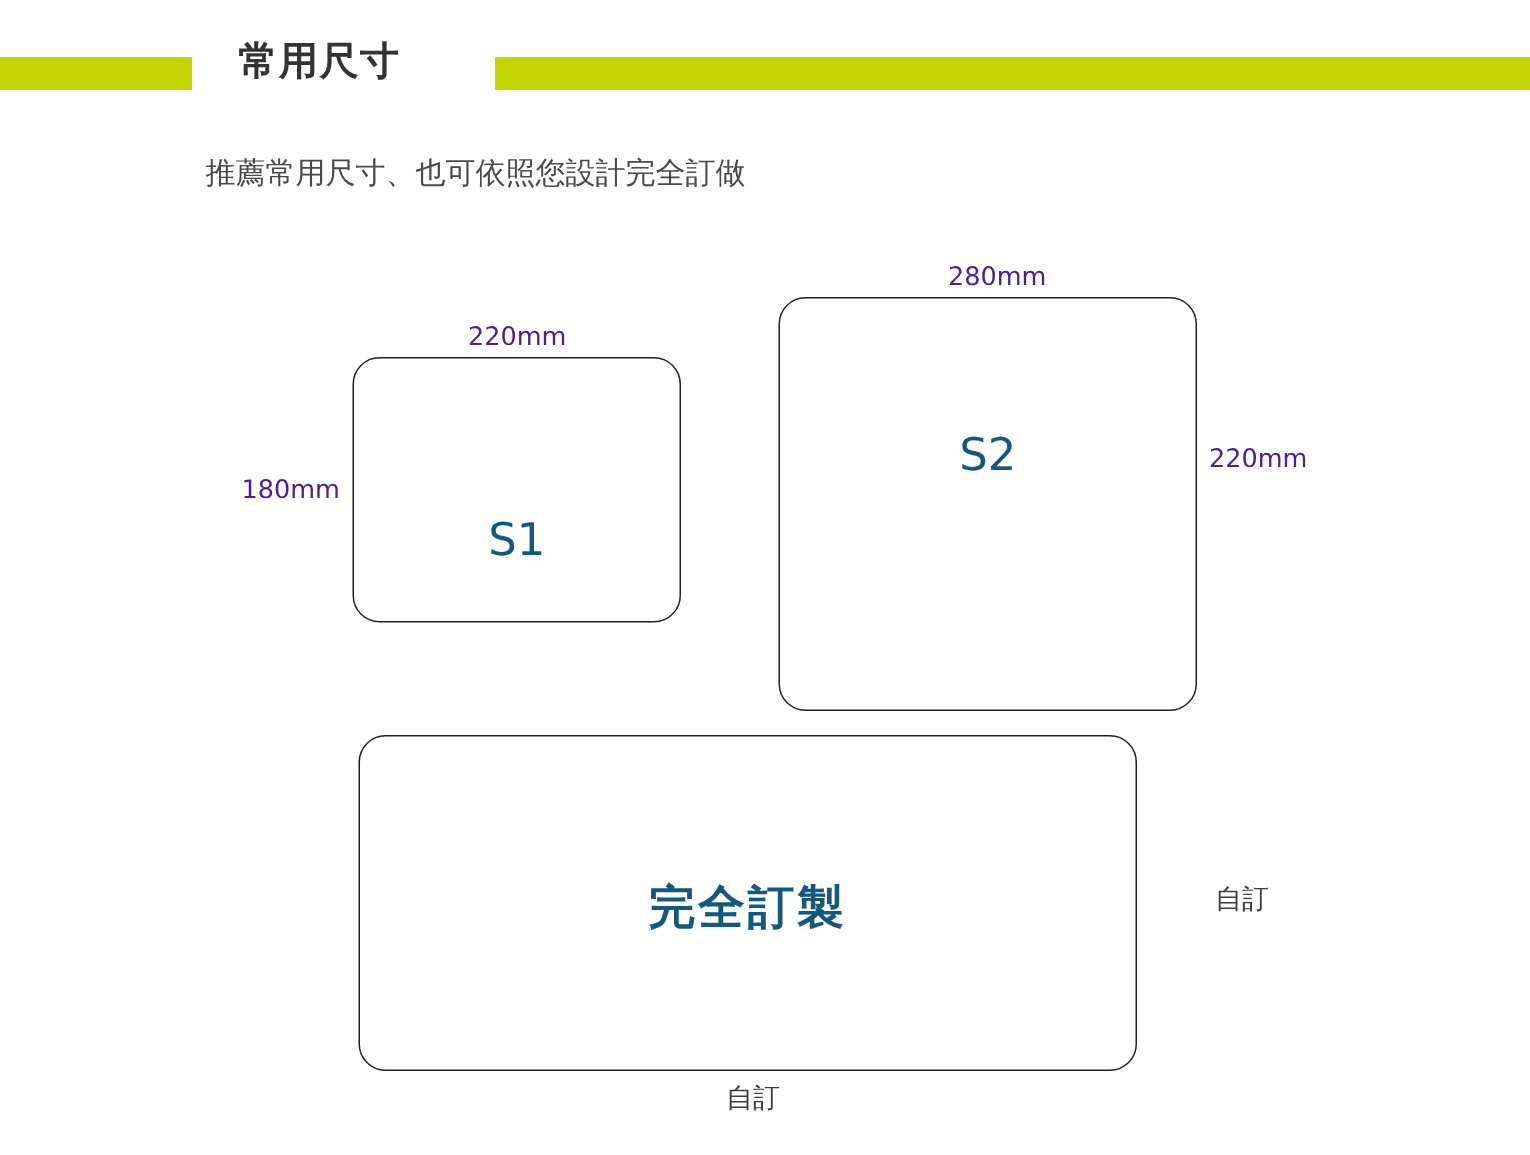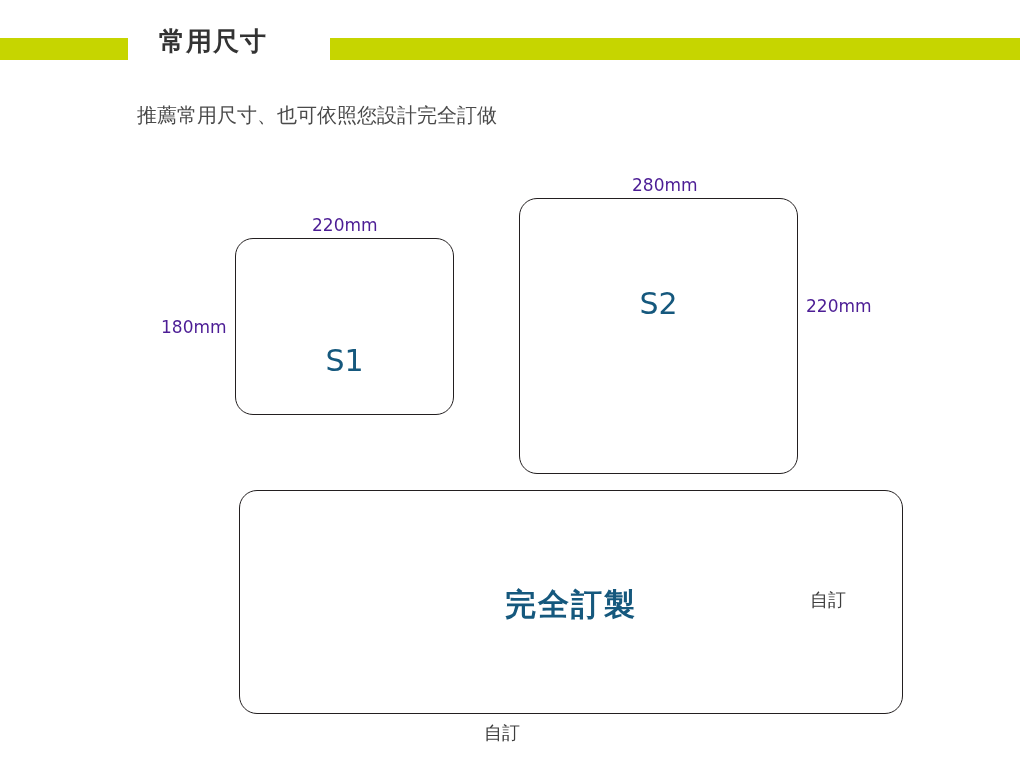--- a/index.html
+++ b/index.html
@@ -95,21 +95,21 @@
   #s1-top-dim    { left: 312px; top: 214px; }
   #s1-left-dim   { left: 161px; top: 316px; }
 
   
   #box-s2     { left: 519px; top: 198px; width: 279px; height: 276px; }
   #s2-caption { top: 87px; }
   #s2-top-dim    { left: 632px; top: 174px; }
   #s2-right-dim  { left: 806px; top: 295px; }
 
   
-  #box-custom      { left: 239px; top: 490px; width: 664px; height: 224px; }
+  #box-custom      { left: 239px; top: 490px; width: 519px; height: 224px; }
   #custom-caption  { top: 93px; }
   #custom-right-dim { left: 810px; top: 589px; }
   #custom-bottom-dim { left: 484px; top: 722px; }
 </style>
 </head>
 <body>
 
 <div class="header-band">
   <div class="band-seg left"></div>
   <div class="band-seg right"></div>

